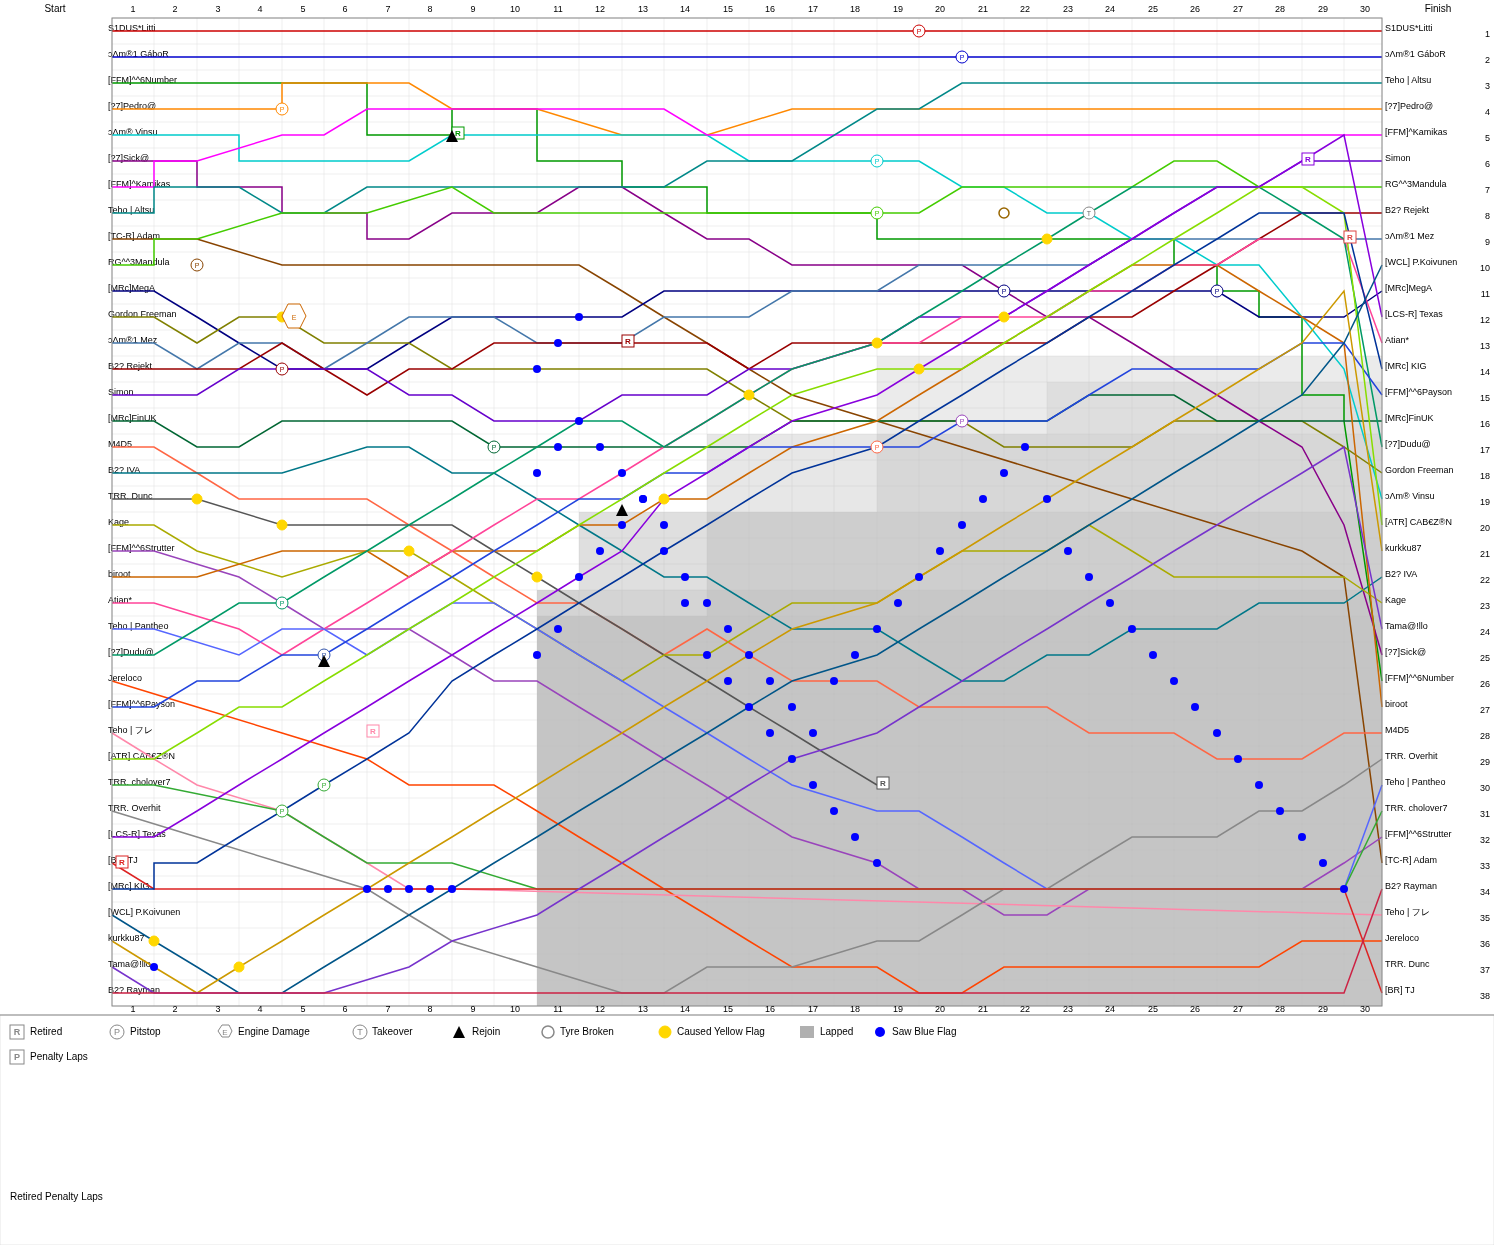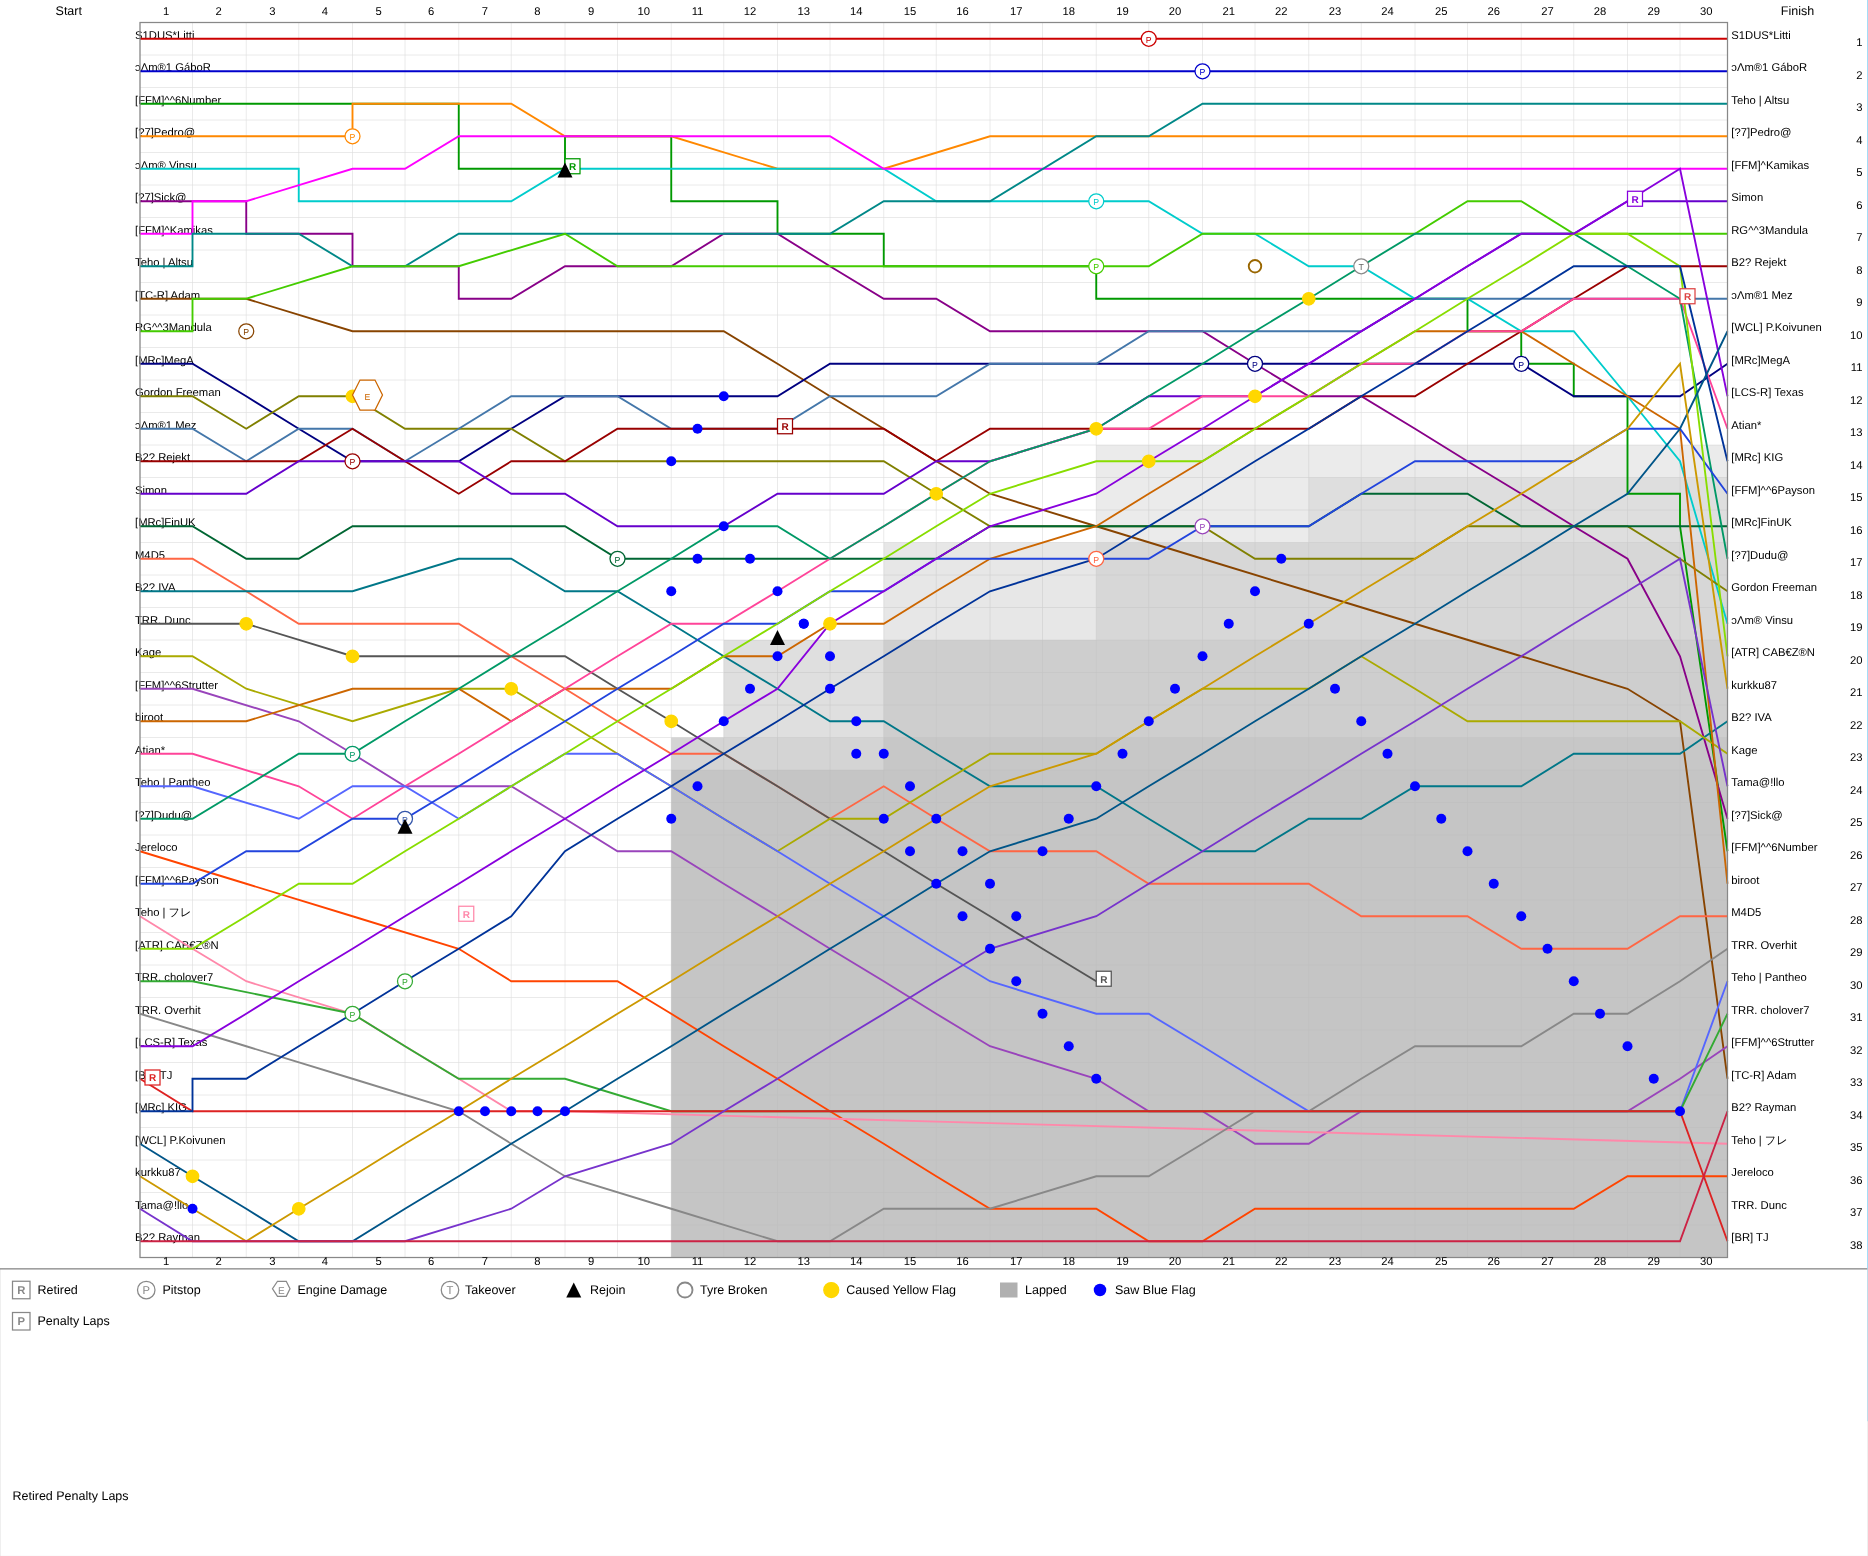--- a/index.html
+++ b/index.html
@@ -10,21 +10,21 @@
       width: 1494px;
       height: 1245px;
       overflow: hidden;
       position: relative;
     }
 
     #main-container {
       width: 1494px;
       height: 1137px;
       position: relative;
-      background: #0ea5e9;
+      background: #15803d;
     }
 
     svg#race-chart {
       position: absolute;
       top: 0;
       left: 0;
       width: 1494px;
       height: 1245px;
     }
   </style>

